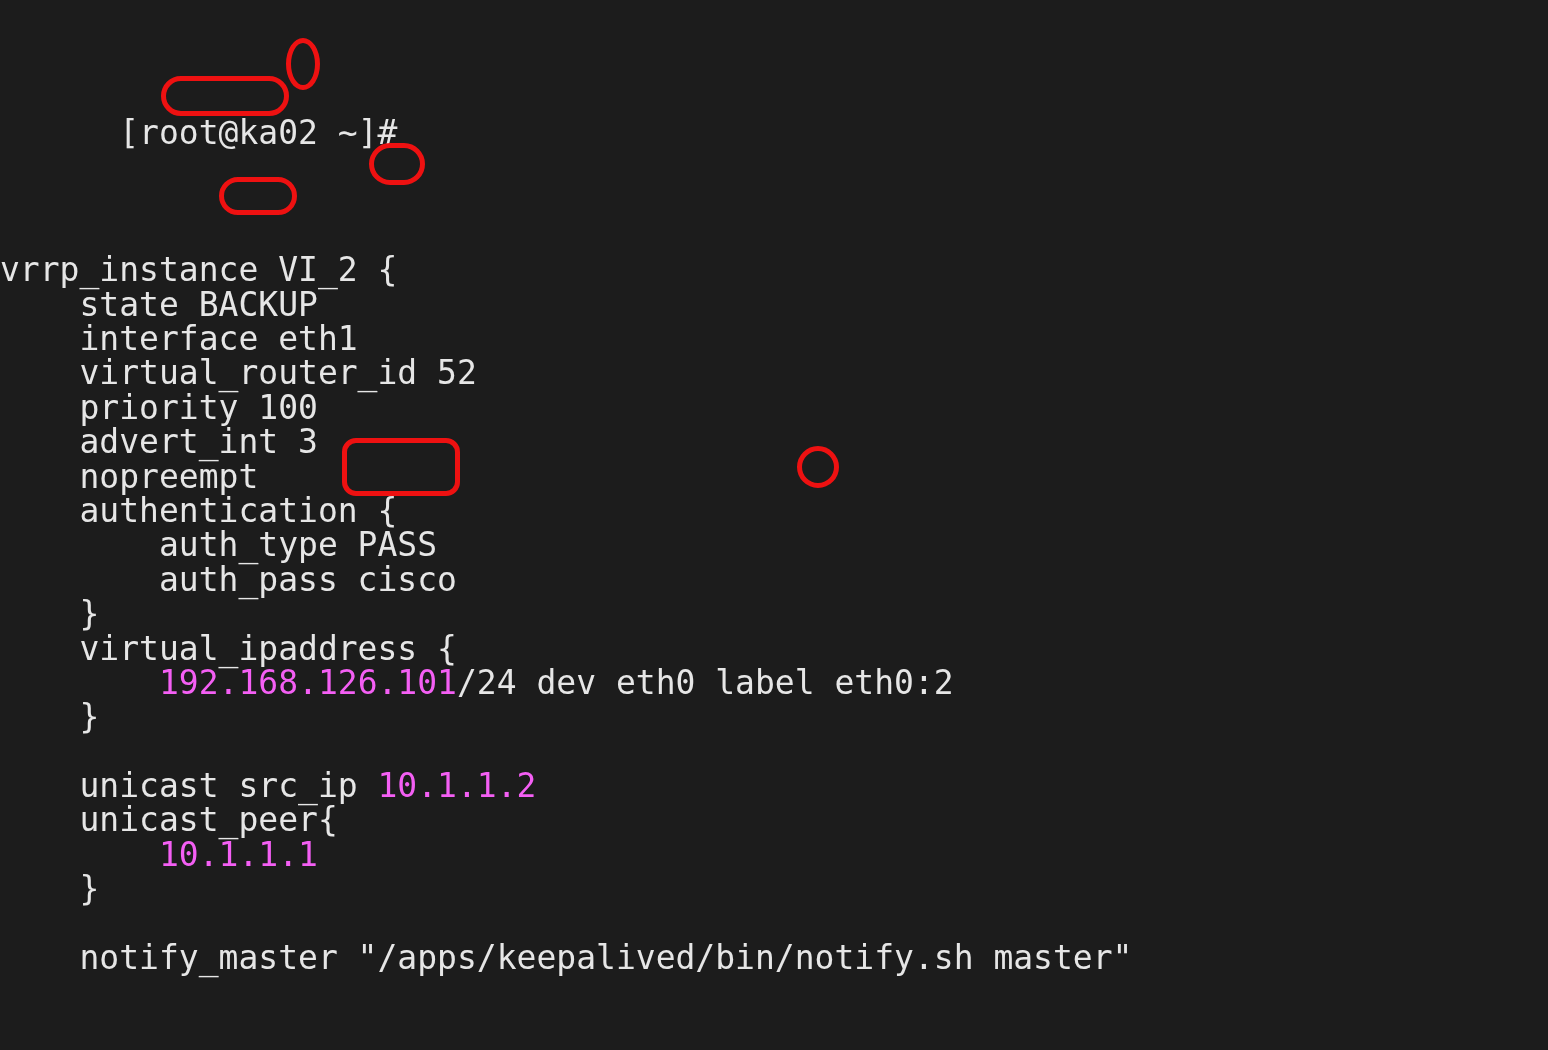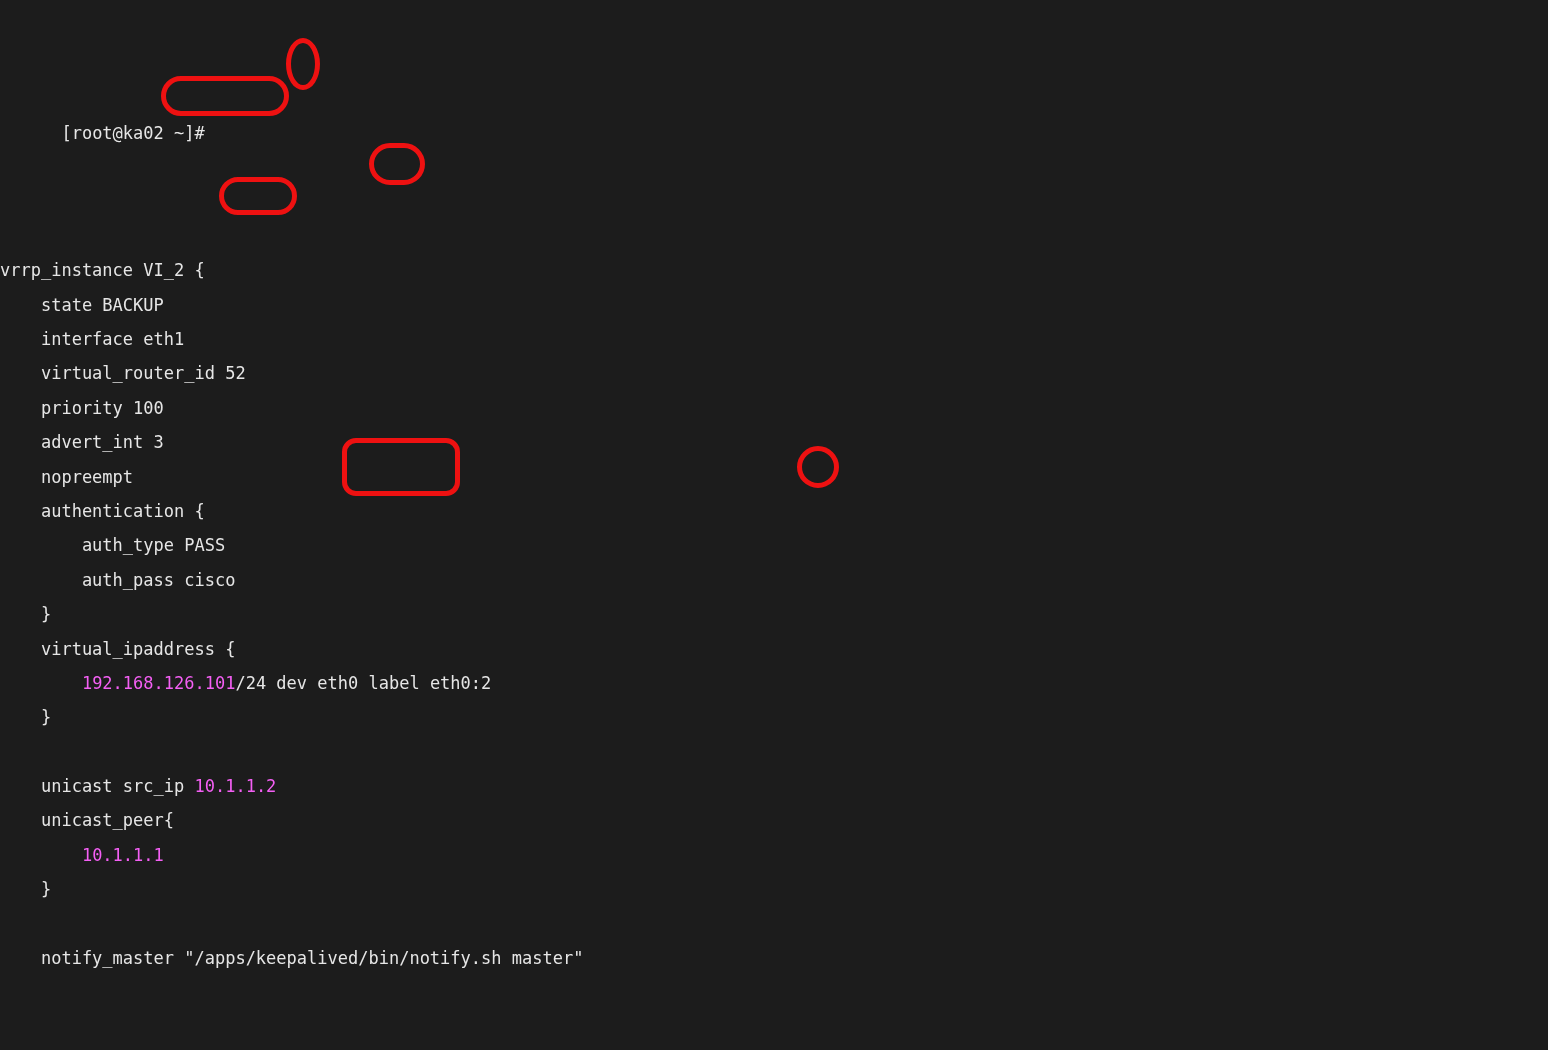--- a/index.html
+++ b/index.html
@@ -8,21 +8,21 @@
     padding: 0;
     background: #1c1c1c;
   }
   #terminal {
     position: relative;
     width: 1548px;
     height: 1050px;
     background: #1c1c1c;
     overflow: hidden;
     font-family: "DejaVu Sans Mono", "Liberation Mono", monospace;
-    font-size: 17px;
+    font-size: 33px;
     line-height: 34.4px;
     color: #e8e8e8;
     -webkit-font-smoothing: none;
   }
   #screen {
     position: absolute;
     left: 0;
     top: -22px;
     width: 1548px;
     white-space: pre;

